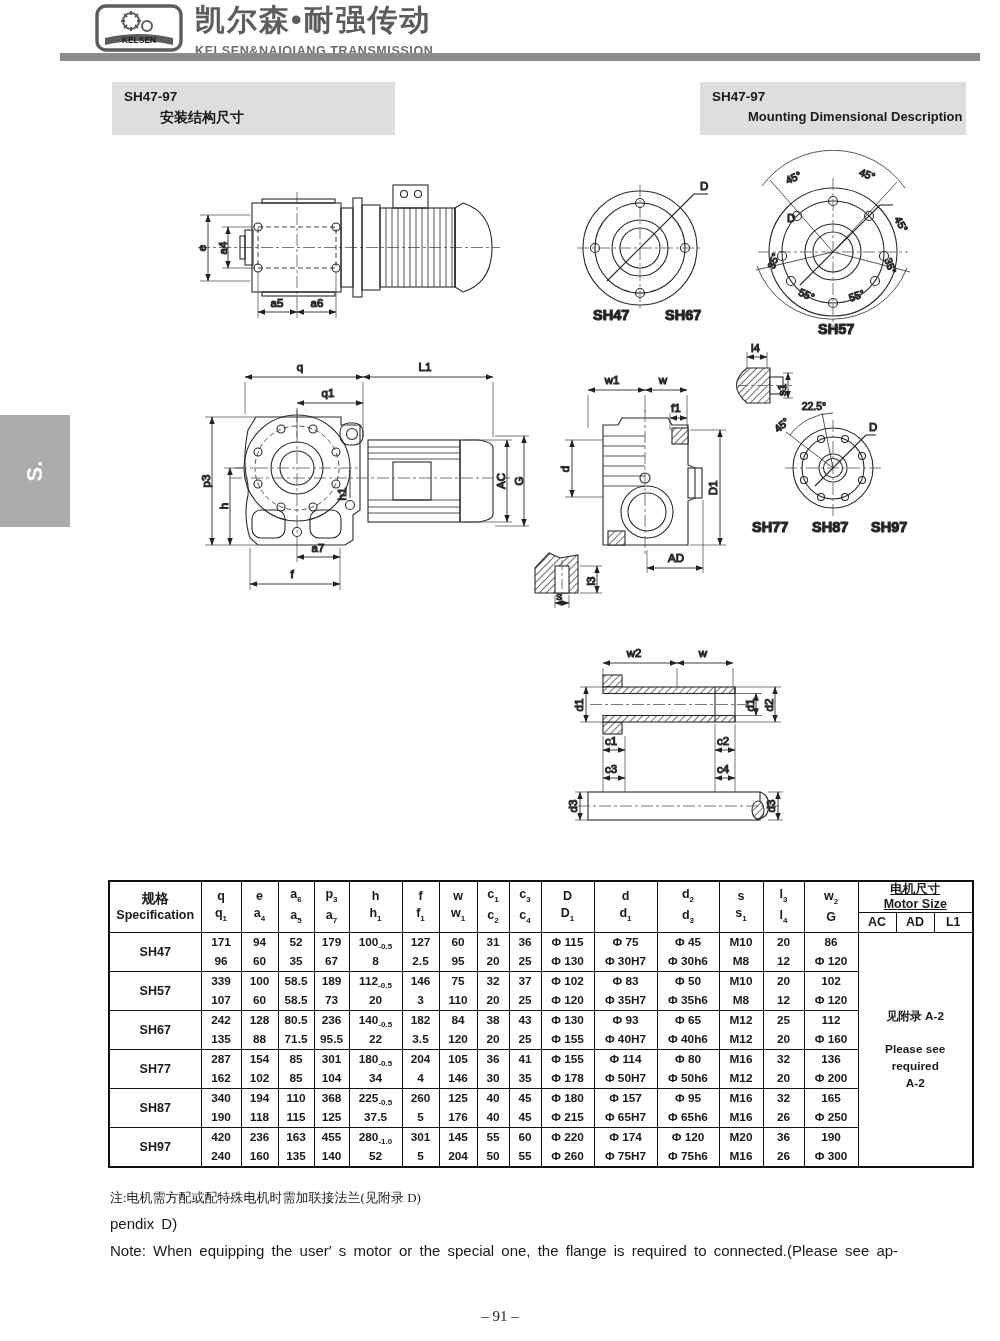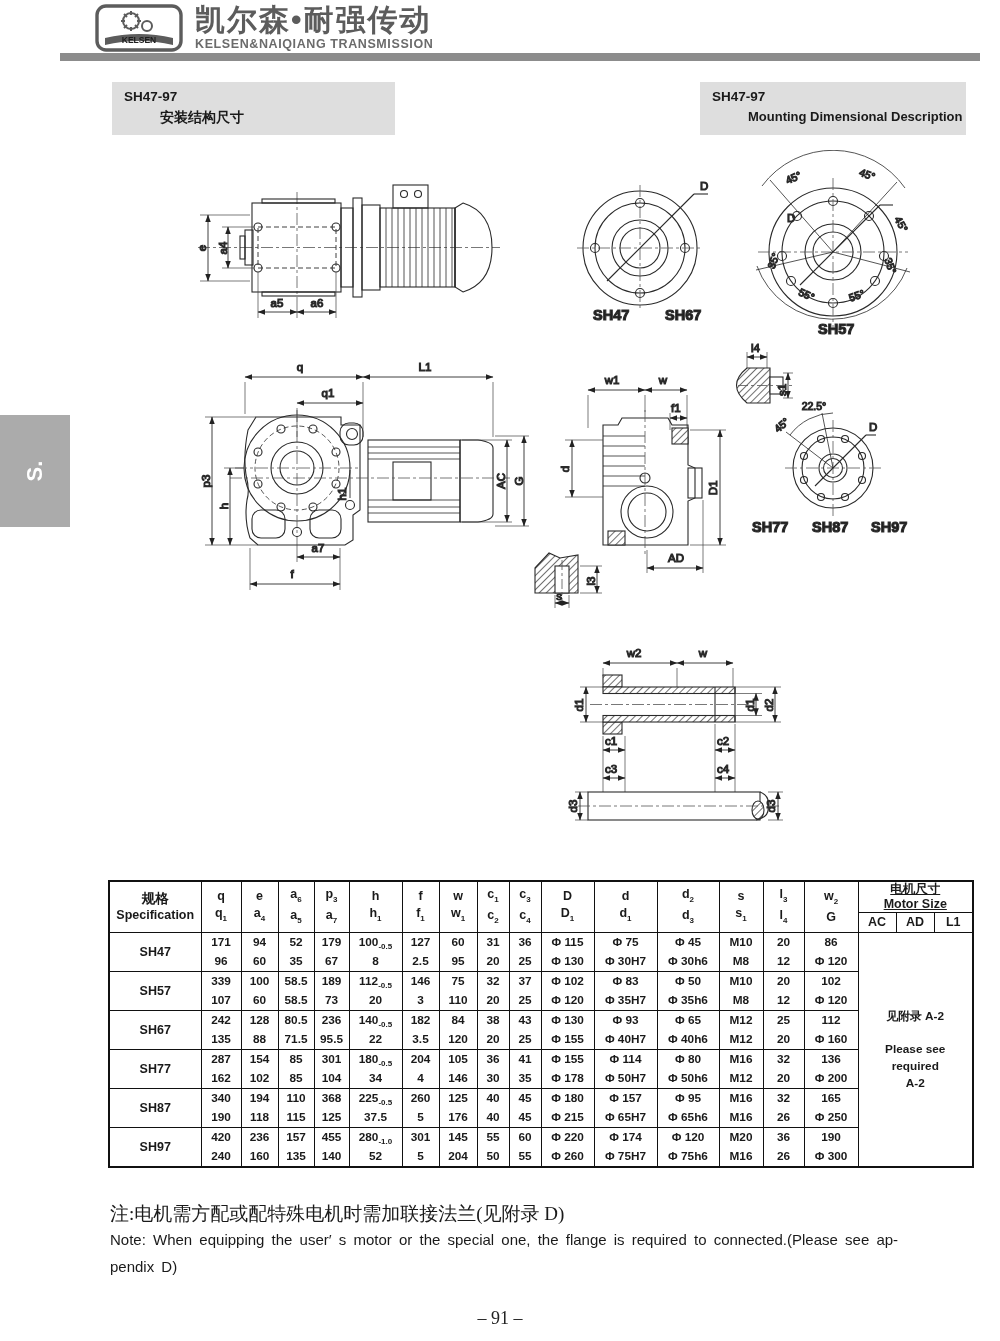--- a/index.html
+++ b/index.html
@@ -3,21 +3,21 @@
 <meta charset="utf-8">
 <style>
   html,body{margin:0;padding:0;background:#fff;}
   body{font-family:"Liberation Sans",sans-serif;color:#1a1a1a;}
   .page{position:relative;width:1000px;height:1341px;background:#ffffff;overflow:hidden;border-bottom:3px solid #222;}
 
   
   .brand{position:absolute;left:95px;top:4px;display:flex;align-items:flex-start;}
   .brand-text{margin-left:12px;}
   .brand-zh{font-size:30px;font-weight:bold;color:#5c5c5c;letter-spacing:2px;line-height:32px;}
-  .brand-en{font-size:12.5px;font-weight:bold;color:#6b6b6b;letter-spacing:0.6px;margin-top:1px;}
+  .brand-en{font-size:12.5px;font-weight:bold;color:#6b6b6b;letter-spacing:0.6px;margin-top:8px;}
   .top-bar{position:absolute;left:60px;top:53px;width:920px;height:8px;background:#8c8c8c;}
 
   
   .title-block{position:absolute;top:82px;height:53px;background:#dedede;padding:6px 0 16px 12px;box-sizing:border-box;}
   .title-block .model{font-size:13.5px;font-weight:bold;line-height:18px;}
   .title-block .sub{font-size:14px;font-weight:bold;line-height:22px;margin-left:36px;}
   .tb-left{left:112px;width:283px;}
   .tb-right{left:700px;width:266px;}
   .tb-right .sub{font-size:13px;}
 
@@ -45,24 +45,24 @@
   .dim-table tbody td{font-size:11.8px;}
   .dim-table tbody .vcell div{line-height:19px;height:19px;}
   .dim-table tbody .spec-cell{font-size:12.5px;}
   .dim-table sub{font-size:8px;}
   .motor-cell{font-size:12.5px;}
   .motor-cell .zh{margin-bottom:16px;}
   .motor-cell div{line-height:17px;}
 
   
   .notes{position:absolute;left:110px;top:1186px;width:860px;}
-  .note-zh{font-family:"Liberation Serif",serif;font-size:19px;line-height:24px;margin-top:16px;}
+  .note-zh{font-family:"Liberation Serif",serif;font-size:13px;line-height:24px;}
   .note-en{font-size:15px;line-height:27px;word-spacing:3px;}
 
-  .page-num{position:absolute;left:0;right:0;top:1308px;text-align:center;font-family:"Liberation Serif",serif;font-size:18px;color:#222;}
+  .page-num{position:absolute;left:0;right:0;top:1308px;text-align:center;font-family:"Liberation Serif",serif;font-size:15px;color:#222;}
 </style>
 </head>
 <body>
 
 <div class="page">
 
   <div class="brand">
     <svg width="88" height="48" viewBox="0 0 88 48">
       <rect x="2" y="2" width="84" height="44" rx="9" fill="none" stroke="#5c5c5c" stroke-width="3.4"></rect>
       <g stroke="#5c5c5c" fill="none" stroke-width="2">
@@ -932,21 +932,21 @@
           <td class="spec-cell" style="height: 38px;">SH97</td>
           <td class="vcell">
             <div>420</div>
             <div>240</div>
           </td>
           <td class="vcell">
             <div>236</div>
             <div>160</div>
           </td>
           <td class="vcell">
-            <div>157</div>
+            <div>163</div>
             <div>135</div>
           </td>
           <td class="vcell">
             <div>455</div>
             <div>140</div>
           </td>
           <td class="vcell">
             <div>280<sub>-1.0</sub></div>
             <div>52</div>
           </td>
@@ -989,19 +989,19 @@
           <td class="vcell">
             <div>190</div>
             <div>Φ 300</div>
           </td>
         </tr>
       </tbody>
   </table>
 
   <div class="notes">
     <div class="note-zh">注:电机需方配或配特殊电机时需加联接法兰(见附录 D)</div>
+    <div class="note-en">pendix D)</div>
     <div class="note-en">Note:  When equipping the user′ s motor or the special one,  the flange is required to connected.(Please see ap-</div>
-    <div class="note-en">pendix D)</div>
   </div>
 
   <div class="page-num">– 91 –</div>
 
 </div>
 
 </body></html>

